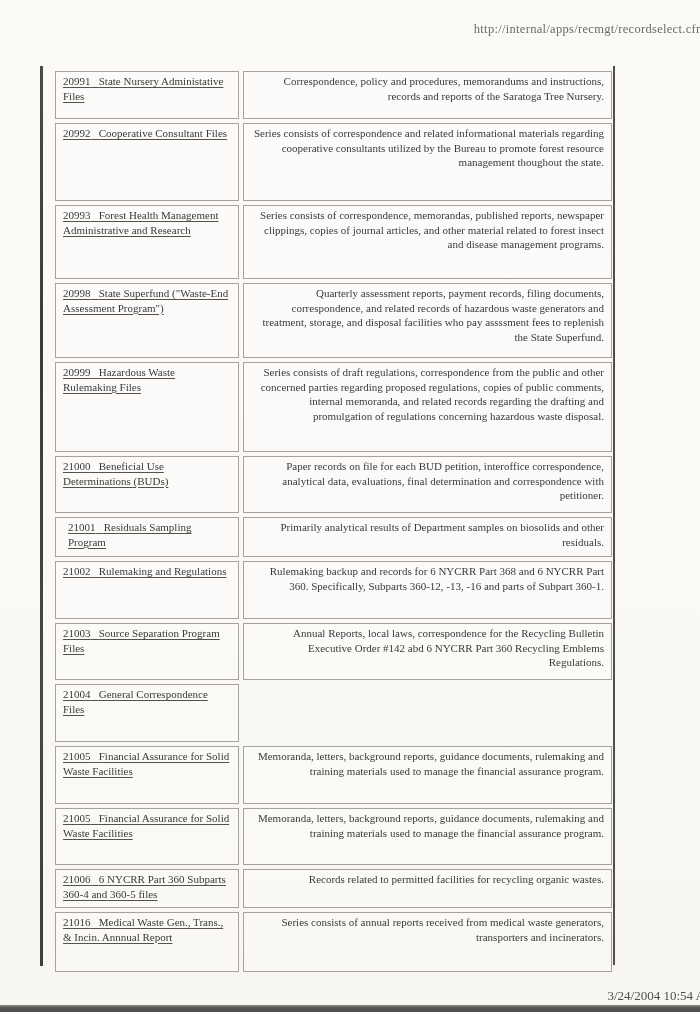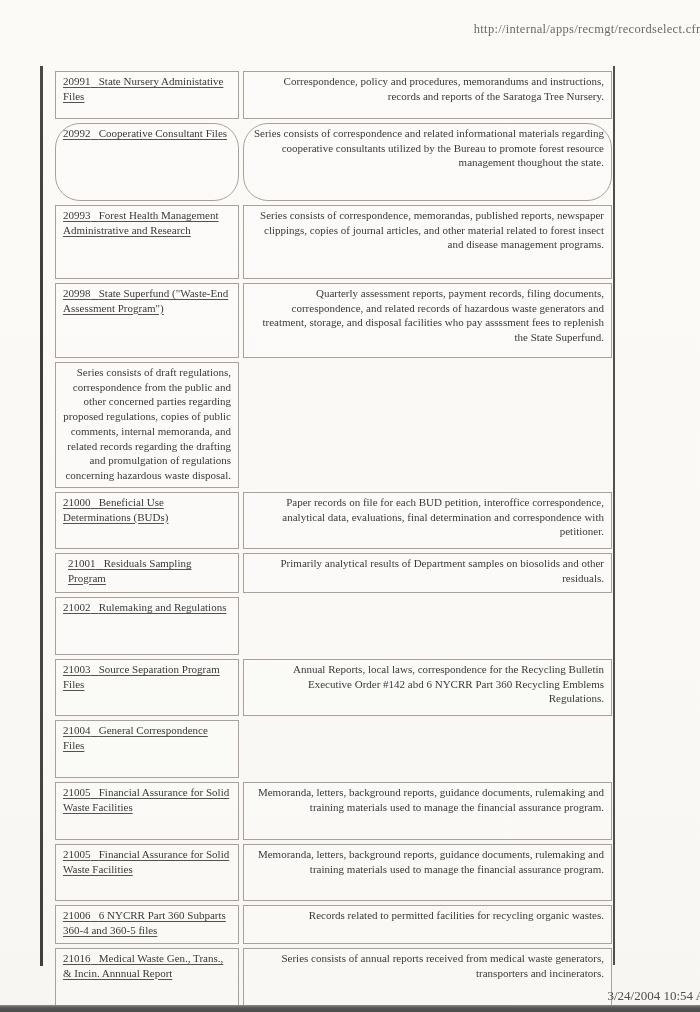--- a/index.html
+++ b/index.html
@@ -66,21 +66,21 @@
   .series-link{
     text-decoration:underline;
     text-decoration-color:#55514c;
     text-underline-offset:2px;
     color:#3a3a3a;
     cursor:pointer;
   }
   .series-link .gap{white-space:pre;}
   
   .row:nth-child(1)  .cell{min-height:40px;}
-  .row:nth-child(2)  .cell{min-height:70px;border-radius:25px;}
+  .row:nth-child(2)  .cell{min-height:70px;}
   .row:nth-child(3)  .cell{min-height:66px;}
   .row:nth-child(4)  .cell{min-height:67px;}
   .row:nth-child(5)  .cell{min-height:82px;}
   .row:nth-child(6)  .cell{min-height:49px;}
   .row:nth-child(7)  .cell{min-height:32px;padding-left:12px;}
   .row:nth-child(8)  .cell{min-height:50px;}
   .row:nth-child(9)  .cell{min-height:49px;}
   .row:nth-child(10) .cell{min-height:50px;}
   .row:nth-child(11) .cell{min-height:50px;}
   .row:nth-child(12) .cell{min-height:49px;}
@@ -117,38 +117,42 @@
       </div>
       <div class="cell desc-cell"><span>Series consists of correspondence, memorandas, published reports, newspaper clippings, copies of journal articles, and other material related to forest insect and disease management programs.</span></div>
     </div>
     <div class="row">
       <div class="cell title-cell">
         <span class="series-link"><span>20998</span><span class="gap">&nbsp;&nbsp; </span><span>State Superfund ("Waste-End Assessment Program")</span></span>
       </div>
       <div class="cell desc-cell"><span>Quarterly assessment reports, payment records, filing documents, correspondence, and related records of hazardous waste generators and treatment, storage, and disposal facilities who pay assssment fees to replenish the State Superfund.</span></div>
     </div>
     <div class="row">
+      <div class="cell title-cell">
+        <span class="series-link"><span>20999</span><span class="gap">&nbsp;&nbsp; </span><span>Hazardous Waste Rulemaking Files</span></span>
+      </div>
       <div class="cell desc-cell"><span>Series consists of draft regulations, correspondence from the public and other concerned parties regarding proposed regulations, copies of public comments, internal memoranda, and related records regarding the drafting and promulgation of regulations concerning hazardous waste disposal.</span></div>
     </div>
     <div class="row">
       <div class="cell title-cell">
         <span class="series-link"><span>21000</span><span class="gap">&nbsp;&nbsp; </span><span>Beneficial Use Determinations (BUDs)</span></span>
       </div>
       <div class="cell desc-cell"><span>Paper records on file for each BUD petition, interoffice correspondence, analytical data, evaluations, final determination and correspondence with petitioner.</span></div>
     </div>
     <div class="row">
       <div class="cell title-cell">
         <span class="series-link"><span>21001</span><span class="gap">&nbsp;&nbsp; </span><span>Residuals Sampling Program</span></span>
       </div>
       <div class="cell desc-cell"><span>Primarily analytical results of Department samples on biosolids and other residuals.</span></div>
     </div>
     <div class="row">
       <div class="cell title-cell">
         <span class="series-link"><span>21002</span><span class="gap">&nbsp;&nbsp; </span><span>Rulemaking and Regulations</span></span>
       </div>
+      <div class="cell desc-cell"><span>Rulemaking backup and records for 6 NYCRR Part 368 and 6 NYCRR Part 360. Specifically, Subparts 360-12, -13, -16 and parts of Subpart 360-1.</span></div>
     </div>
     <div class="row">
       <div class="cell title-cell">
         <span class="series-link"><span>21003</span><span class="gap">&nbsp;&nbsp; </span><span>Source Separation Program Files</span></span>
       </div>
       <div class="cell desc-cell"><span>Annual Reports, local laws, correspondence for the Recycling Bulletin Executive Order #142 abd 6 NYCRR Part 360 Recycling Emblems Regulations.</span></div>
     </div>
     <div class="row">
       <div class="cell title-cell">
         <span class="series-link"><span>21004</span><span class="gap">&nbsp;&nbsp; </span><span>General Correspondence Files</span></span>

